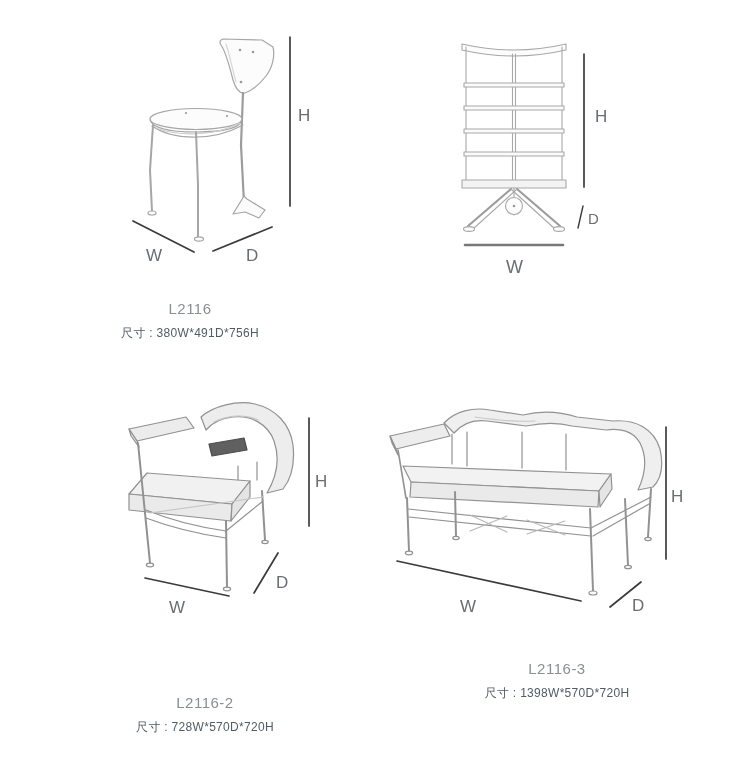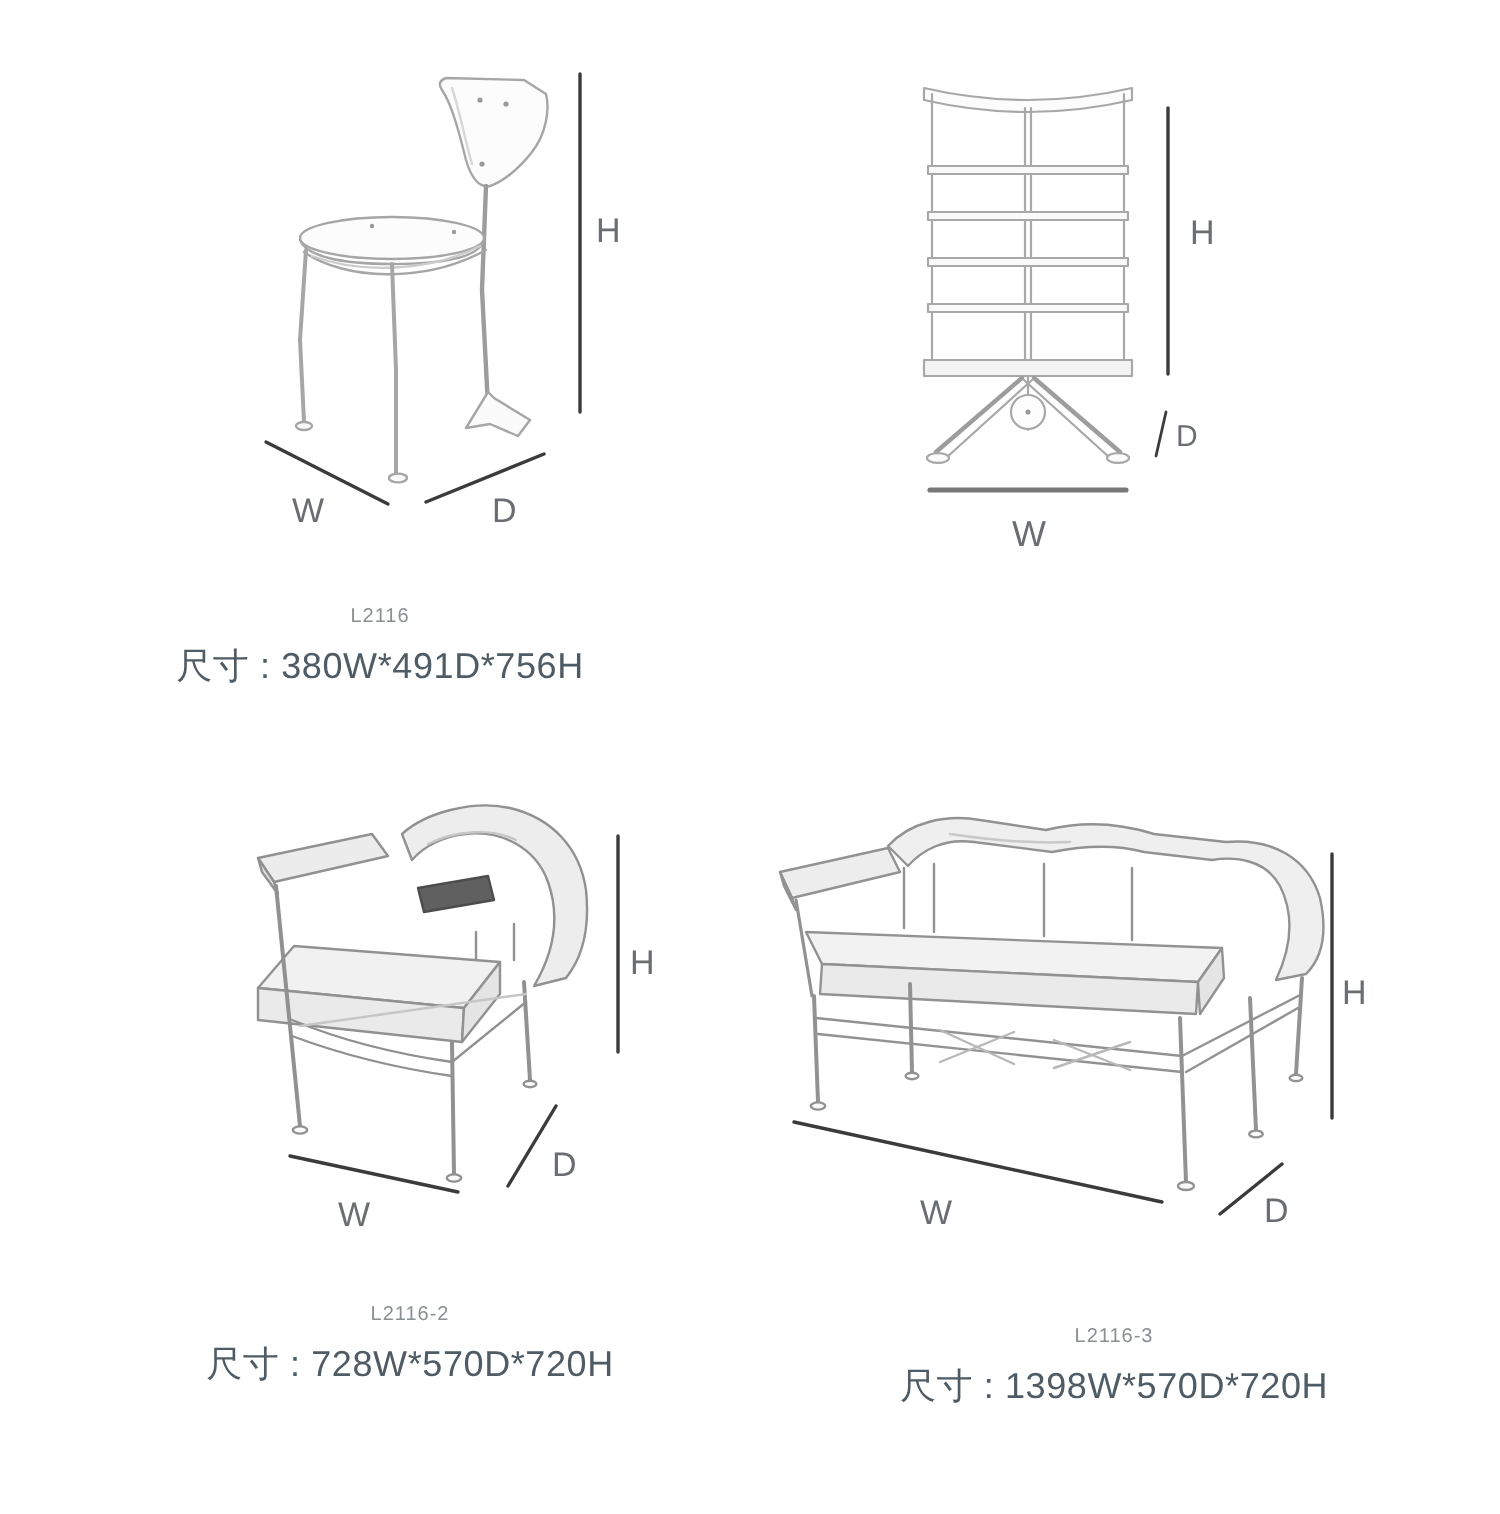--- a/index.html
+++ b/index.html
@@ -16,22 +16,22 @@
   }
   .quad{position:absolute;}
   .quad svg{position:absolute;left:0;top:0;display:block;}
   .dim-label{
     position:absolute;color:var(--dimlabel);font-size:17px;line-height:17px;
     font-family:"Liberation Sans", sans-serif;white-space:nowrap;
   }
   .dim-label.small{font-size:15px;line-height:15px;}
   .dim-label.big{font-size:18px;line-height:18px;}
   .caption{position:absolute;transform:translateX(-50%);text-align:center;white-space:nowrap;}
-  .caption .model{font-size:10px;line-height:16px;color:var(--model);letter-spacing:.5px;}
-  .caption .dims{margin-top:8px;font-size:18px;line-height:16px;color:var(--dims);letter-spacing:.3px;}
+  .caption .model{font-size:15px;line-height:16px;color:var(--model);letter-spacing:.5px;}
+  .caption .dims{margin-top:8px;font-size:12px;line-height:16px;color:var(--dims);letter-spacing:.3px;}
 </style>
 </head>
 <body>
 
 <div class="page">
 
   <section class="quad" style="left:0;top:0;width:375px;height:290px">
     <svg width="375" height="290" viewBox="0 0 375 290">
       <g fill="none" stroke="#a6a6a6" stroke-width="1.2" stroke-linecap="round" stroke-linejoin="round">
         <path d="M223 39 L262 40 L273 47 C275 55 273 67 266 76 C259 85 251 91 245 93 C240 94 236 90 233 80 C230 68 226 52 221 45 C219 42 220 40 223 39 Z" fill="#fcfcfc"></path>
@@ -128,21 +128,21 @@
       <g stroke="#3b3b3b" stroke-width="1.7" stroke-linecap="round">
         <line x1="309" y1="48" x2="309" y2="156"></line>
         <line x1="145" y1="208" x2="229" y2="226"></line>
         <line x1="254" y1="223" x2="278" y2="183"></line>
       </g>
     </svg>
     <span class="dim-label" style="left:315px;top:103px">H</span>
     <span class="dim-label" style="left:169px;top:229px">W</span>
     <span class="dim-label" style="left:276px;top:204px">D</span>
   </section>
-  <div class="caption" style="left:205px;top:650px">
+  <div class="caption" style="left:205px;top:695px">
     <div class="model">L2116-2</div>
     <div class="dims">尺寸 : 728W*570D*720H</div>
   </div>
 
   <section class="quad" style="left:375px;top:370px;width:375px;height:300px">
     <svg width="375" height="300" viewBox="0 0 375 300">
       <g fill="none" stroke="#929292" stroke-width="1.2" stroke-linecap="round" stroke-linejoin="round">
         <path d="M69 53 C80 41 98 37 115 40 L148 45 C168 40 186 42 202 47 L238 51 C261 49 279 59 285 79 C289 97 286 109 278 117 L263 120 C271 103 272 87 265 73 C258 60 243 58 231 60 L197 56 C182 52 166 53 151 56 L112 51 C97 49 86 55 79 63 Z" fill="#efefef"></path>
         <path d="M100 47 C120 50 140 52 160 51" stroke="#c8c8c8"></path>
         <line x1="77" y1="64" x2="77" y2="94"></line>

